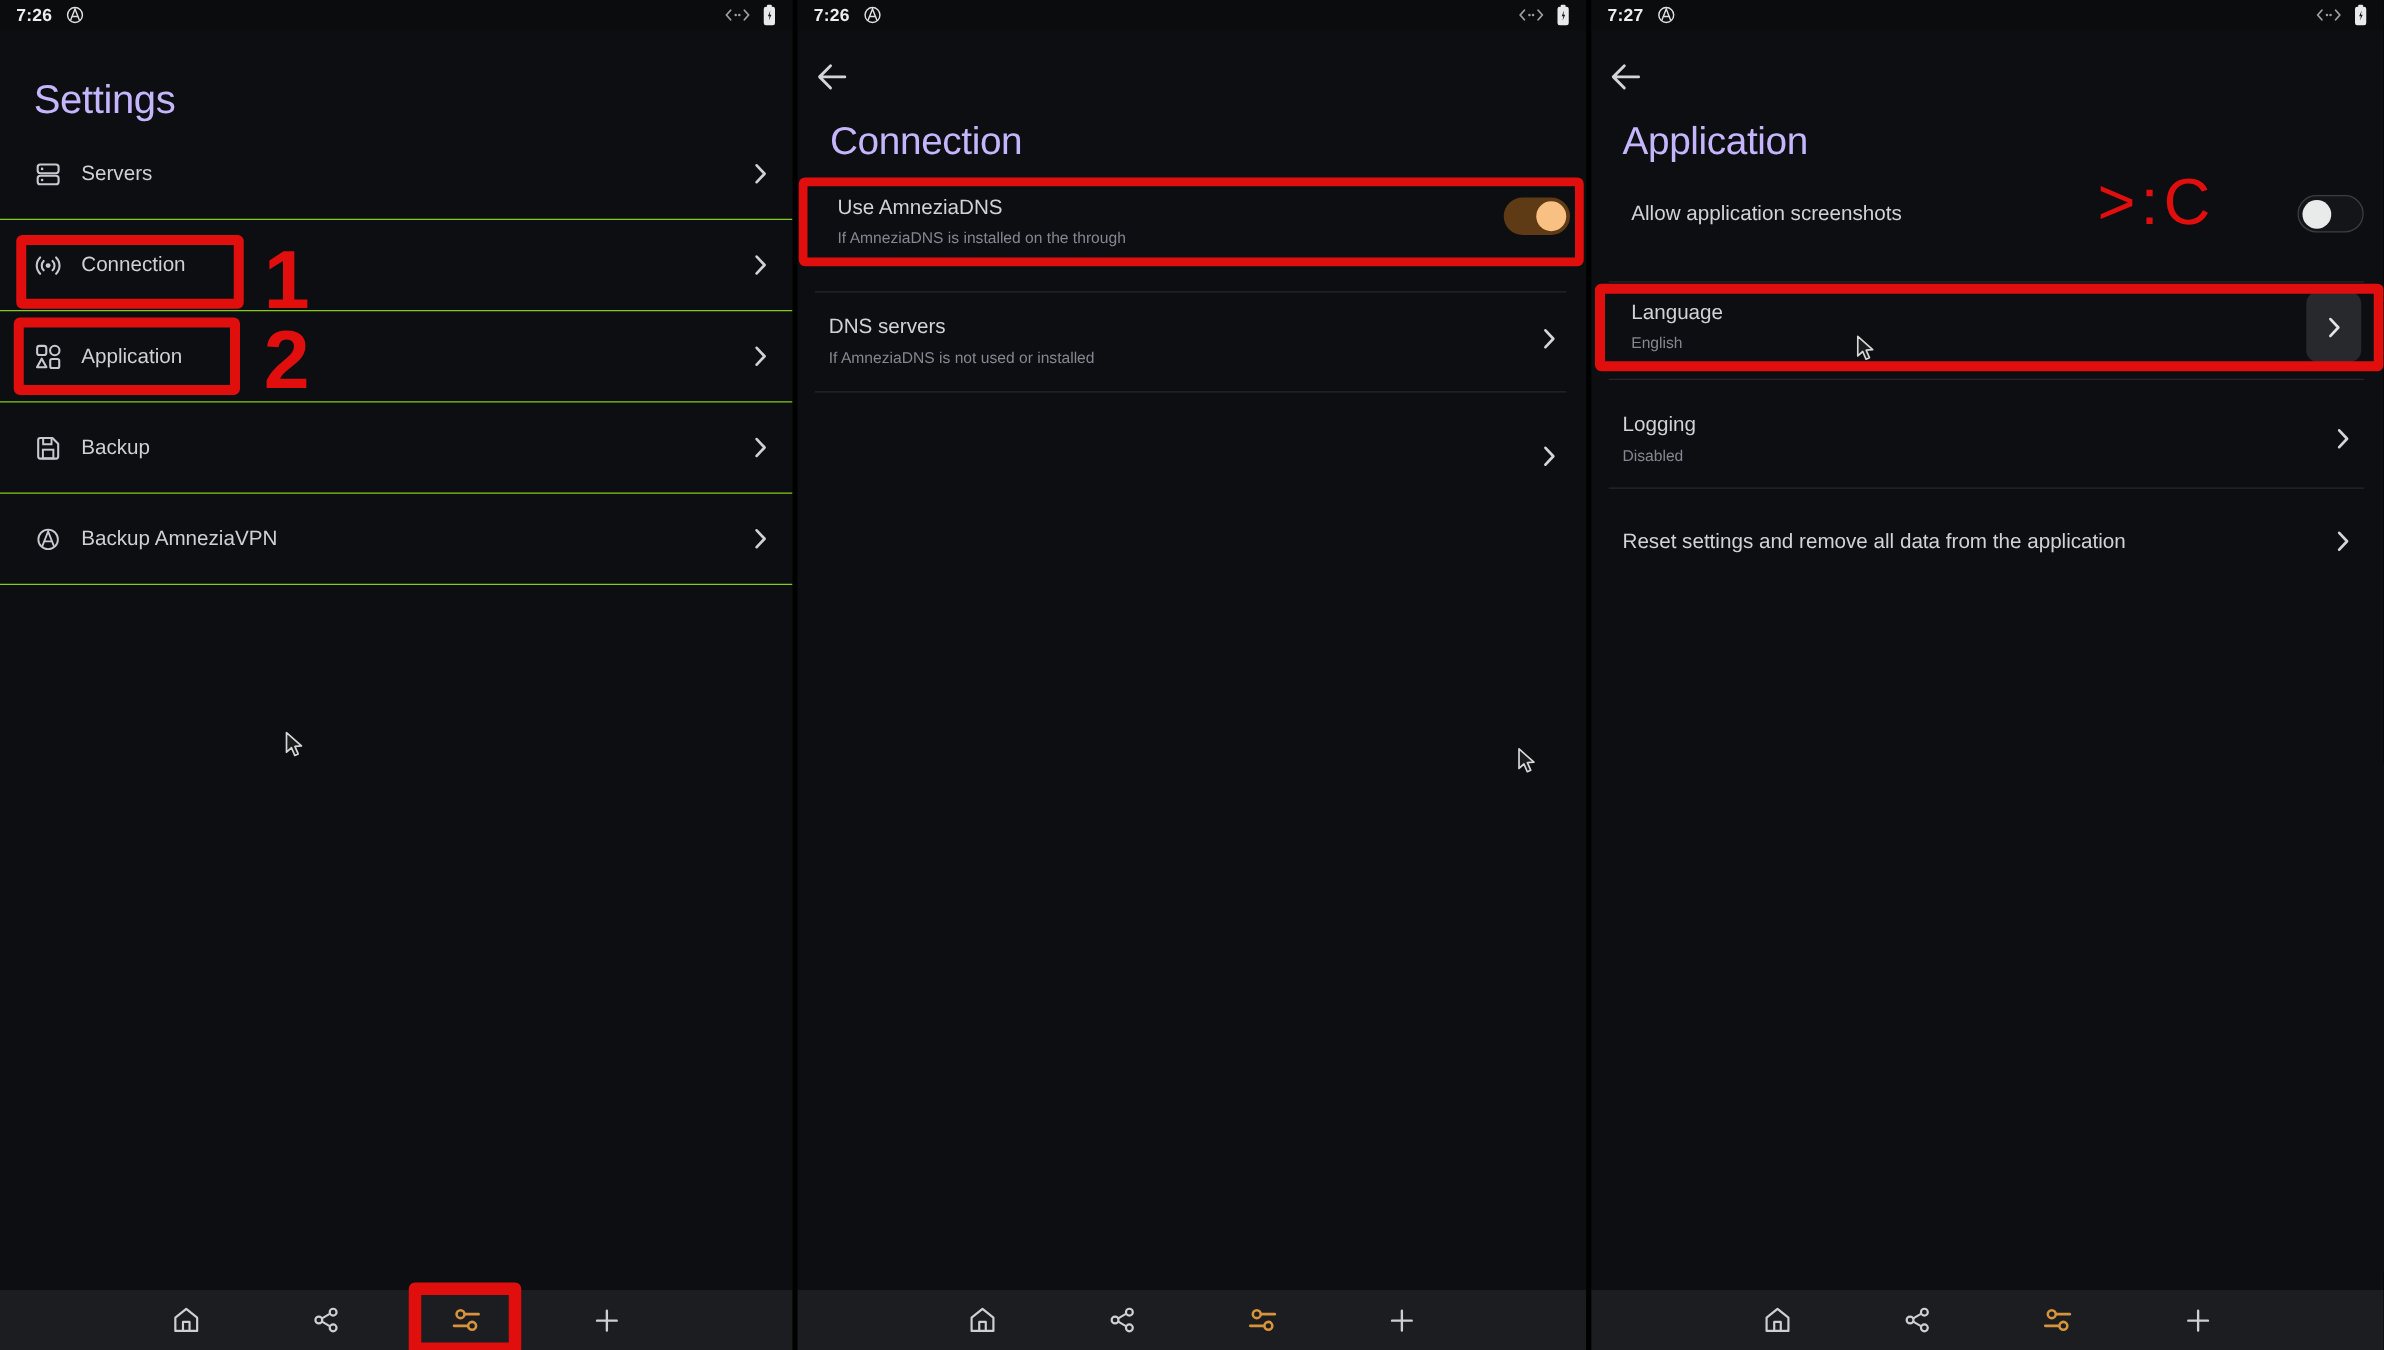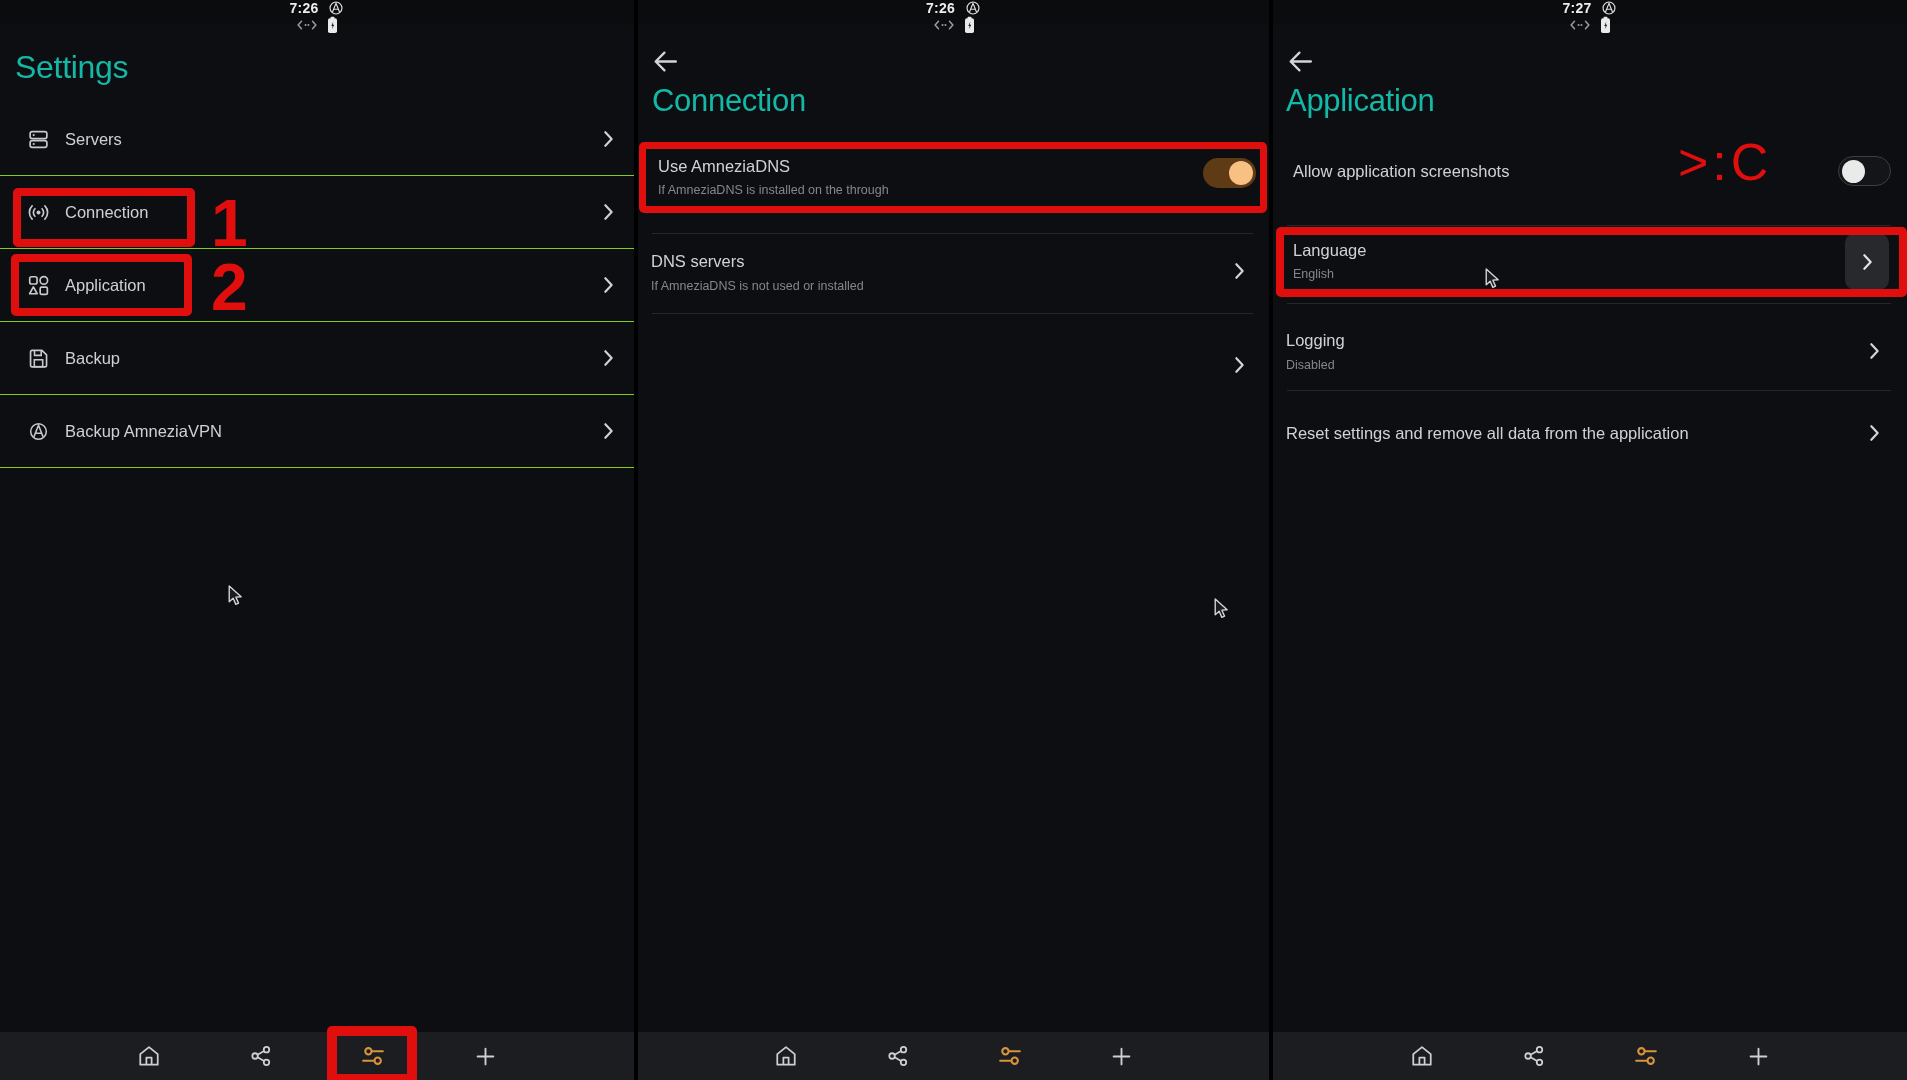--- a/index.html
+++ b/index.html
@@ -3,38 +3,38 @@
 <meta charset="utf-8">
 <style>
   html,body{margin:0;padding:0;background:#000;width:1907px;height:1080px;overflow:hidden;
     font-family:"Liberation Sans",sans-serif;-webkit-font-smoothing:antialiased;}
   .stage{position:relative;width:1907px;height:1080px;background:#010101;}
   .panel{position:absolute;top:0;height:1080px;background:#0d0e11;overflow:hidden;}
   .p1{left:0;width:634px;} .p2{left:638px;width:631px;} .p3{left:1273px;width:634px;}
 
   
   .statusbar{position:absolute;top:0;left:0;right:0;height:24px;background:#0b0c0e;
-    display:flex;align-items:center;justify-content:space-between;padding:0 13px;box-sizing:border-box;flex-direction:column;}
+    display:flex;align-items:center;justify-content:space-between;padding:0 13px;box-sizing:border-box;}
   .sb-left{display:flex;align-items:center;gap:10px;}
   .sb-time{font-size:14px;font-weight:700;color:#ededee;letter-spacing:.2px;}
   .sb-right{display:flex;align-items:center;gap:9px;}
   .icw{display:inline-flex;align-items:center;justify-content:center;line-height:0;}
 
-  .page-title{position:absolute;font-size:32px;font-weight:500;color:#14b8a6;letter-spacing:-.3px;line-height:1.1;margin:0;}
+  .page-title{position:absolute;font-size:32px;font-weight:500;color:#c4b5fd;letter-spacing:-.3px;line-height:1.1;margin:12px;}
   .backbtn{position:absolute;width:30px;height:30px;display:flex;align-items:center;justify-content:center;color:#d2d4d6;}
 
   
   .p1row{position:absolute;left:0;width:100%;height:73px;display:flex;align-items:center;
     padding:0 20px 0 26px;box-sizing:border-box;border-bottom:1px solid #84cc16;}
   .ricon{width:24px;display:inline-flex;justify-content:center;color:#c6c9cd;line-height:0;}
   .rlabel{margin-left:15px;font-size:16.5px;color:#ced1d4;}
   .chev{margin-left:auto;color:#cfd2d5;line-height:0;}
 
   
-  .vrow{position:absolute;display:flex;flex-direction:column;justify-content:center;}
+  .vrow{position:absolute;display:flex;flex-direction:column;justify-content:center;margin-left:12px;}
   .l1{font-size:16.5px;color:#d0d3d6;}
   .l2{font-size:12.5px;color:#84878d;}
   .achev{position:absolute;color:#d3d5d8;line-height:0;}
   .divider{position:absolute;left:14px;right:16px;height:1px;background:#26272b;}
 
   
   .toggle{position:absolute;width:53px;height:30px;border-radius:16px;box-sizing:border-box;}
   .toggle .knob{position:absolute;top:3px;width:24px;height:24px;border-radius:50%;}
   .toggle.on{background:#5e3b15;}
   .toggle.on .knob{right:3px;background:#f9c083;}

